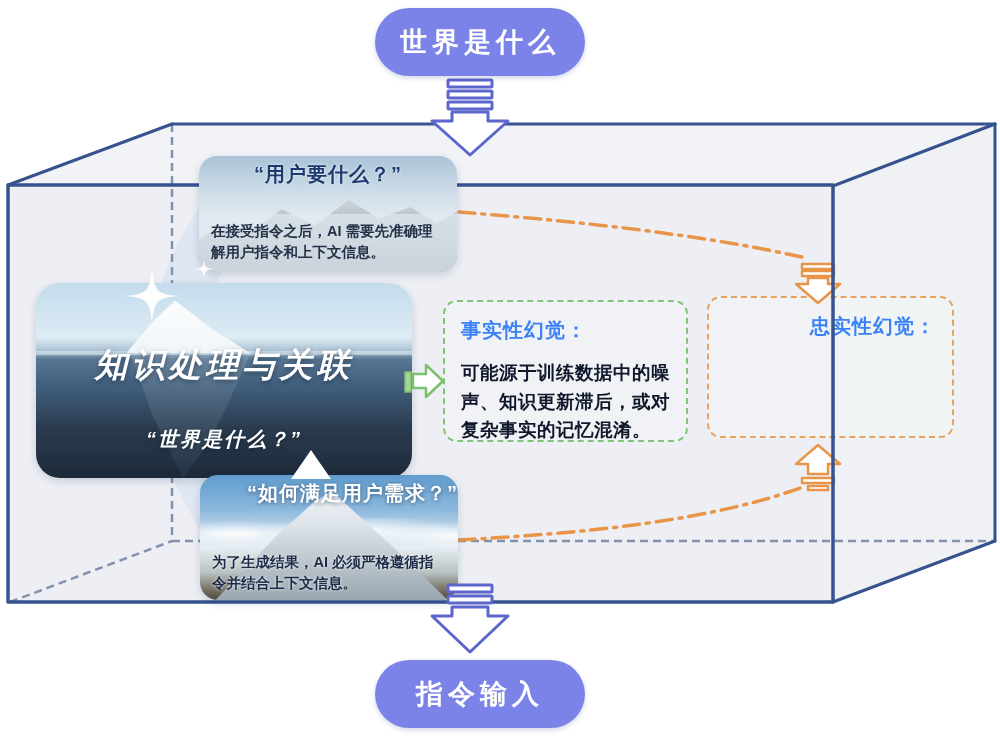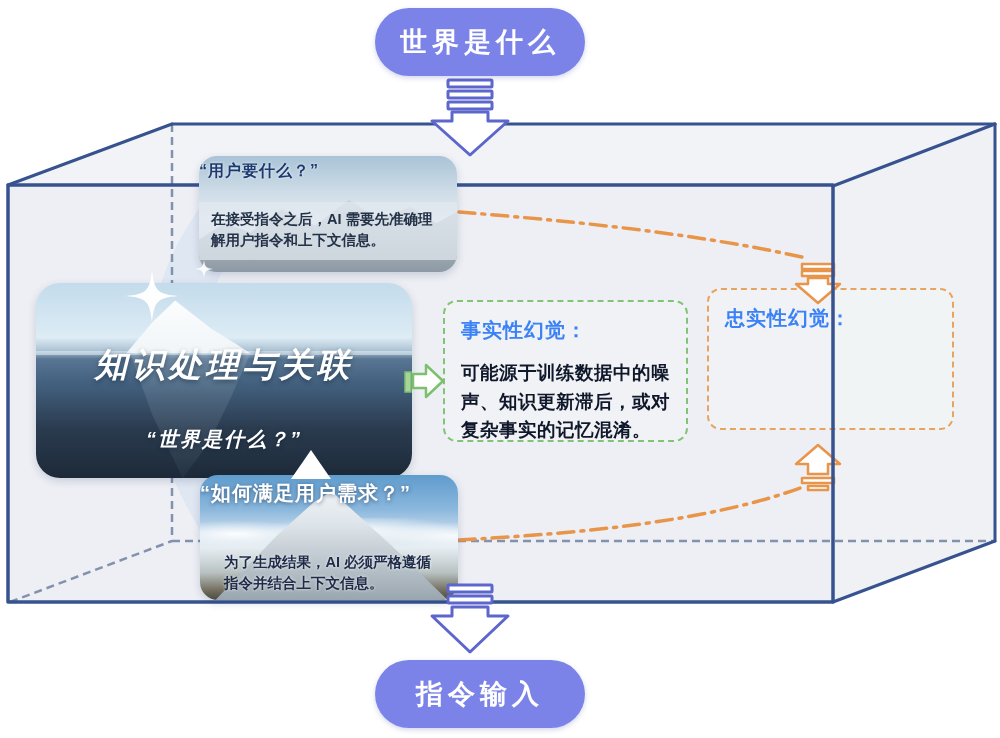--- a/index.html
+++ b/index.html
@@ -19,36 +19,36 @@
   }
   #pill-input{left:375px;top:8px;}
   #pill-output{left:375px;top:660px;}
 
   
   .callout{
     position:absolute;z-index:2;border-radius:14px;background:rgba(247,249,246,.35);
     padding:15px 16px 12px 16px;box-sizing:border-box;
   }
   #callout-factuality{left:443px;top:300px;width:245px;height:142px;border:2.5px dashed #82c477;}
-  #callout-faithfulness{left:707px;top:288px;width:247px;height:142px;border:2.5px dashed #e8a45e;}
+  #callout-faithfulness{left:707px;top:296px;width:247px;height:142px;border:2.5px dashed #e8a45e;text-align:right;}
   .callout-title{font-size:20px;font-weight:700;color:#3b82f6;margin-bottom:15px;letter-spacing:1px;}
   .callout-body{font-size:18.5px;font-weight:600;color:#0f172a;line-height:1.55;letter-spacing:.5px;}
 
   
   .photo-card{position:absolute;z-index:5;border-radius:18px;overflow:hidden;
     box-shadow:0 3px 8px rgba(30,50,90,.18);}
   .fill{position:absolute;inset:0;}
 
   #card-intent{left:199px;top:156px;width:258px;height:116px;
     background:linear-gradient(180deg,#a9c3d6 0%,#cfdde8 32%,#e3eaf0 55%,#c7d1da 100%);}
   #card-intent .mountains{clip-path:polygon(0 72%,10% 58%,20% 66%,32% 46%,45% 60%,58% 38%,70% 54%,82% 44%,92% 58%,100% 48%,100% 100%,0 100%);
     background:linear-gradient(180deg,#f4f7f9 0%,#c3ccd4 45%,#8d99a4 100%);}
-  #card-intent .card-title{position:absolute;top:5px;left:0;right:0;
-    color:#1d3a70;font-size:16px;font-weight:700;letter-spacing:1px;text-shadow:0 0 3px rgba(255,255,255,.8);}
-  #card-intent .card-caption{position:absolute;left:0;right:0;bottom:12px;padding:7px 12px 9px 12px;
+  #card-intent .card-title{position:absolute;top:5px;left:0;right:0;text-align:center;
+    color:#1d3a70;font-size:20px;font-weight:700;letter-spacing:1px;text-shadow:0 0 3px rgba(255,255,255,.8);}
+  #card-intent .card-caption{position:absolute;left:0;right:0;bottom:0;padding:7px 12px 9px 12px;
     background:rgba(226,233,240,.72);color:#243248;font-size:14.5px;font-weight:700;line-height:1.45;}
 
   #card-knowledge{left:36px;top:283px;width:376px;height:195px;border-radius:24px;
     background:linear-gradient(180deg,#c3dbeb 0%,#ddecf5 28%,#a9c0d2 35%,#587693 39%,#42607e 52%,#2b3c50 74%,#1c2938 100%);font-style:italic;}
   #card-knowledge .berg-top{clip-path:polygon(24% 36%,31% 20%,37% 9%,41% 15%,47% 24%,53% 31%,57% 36%,24% 36%);
     background:linear-gradient(180deg,#ffffff 0%,#e9f0f4 55%,#b9c8d2 100%);}
   #card-knowledge .berg-bottom{clip-path:polygon(25% 36%,57% 36%,52% 58%,46% 82%,39% 100%,31% 68%);
     background:linear-gradient(180deg,rgba(170,190,208,.55) 0%,rgba(120,140,160,.28) 60%,rgba(90,110,130,.12) 100%);}
   #card-knowledge .waterline{position:absolute;left:0;right:0;top:35%;height:4px;background:rgba(235,245,250,.5);}
   #card-knowledge .card-title{position:absolute;top:60px;left:0;right:0;text-align:center;
@@ -57,23 +57,23 @@
     color:#ffffff;font-size:20px;font-weight:700;letter-spacing:2px;text-shadow:0 1px 4px rgba(0,20,40,.5);}
 
   #card-generation{left:200px;top:475px;width:258px;height:125px;
     background:linear-gradient(180deg,#5f9ccd 0%,#8cb8dd 28%,#c8dcec 46%,#e6eef3 58%,#b9c2c2 78%,#6f6a5a 93%,#4a4a42 100%);}
   #card-generation .clouds{position:absolute;left:-10%;right:-10%;top:34%;height:26%;
     background:radial-gradient(ellipse 40% 60% at 20% 50%,rgba(255,255,255,.95),rgba(255,255,255,0) 70%),
                radial-gradient(ellipse 45% 70% at 60% 40%,rgba(255,255,255,.9),rgba(255,255,255,0) 70%),
                radial-gradient(ellipse 35% 60% at 90% 55%,rgba(255,255,255,.85),rgba(255,255,255,0) 70%);}
   #card-generation .mountains{clip-path:polygon(6% 100%,30% 48%,44% 22%,51% 13%,58% 26%,74% 56%,96% 100%);
     background:linear-gradient(180deg,#f7fafc 0%,#dde4e9 40%,#9aa6af 100%);}
-  #card-generation .card-title{position:absolute;top:5px;left:0;right:0;text-align:left;
+  #card-generation .card-title{position:absolute;top:5px;left:0;right:0;text-align:right;
     color:#ffffff;font-size:20px;font-weight:700;letter-spacing:1px;text-shadow:0 1px 4px rgba(10,30,60,.55);}
-  #card-generation .card-caption{position:absolute;left:0;right:0;bottom:6px;padding:0 24px;
+  #card-generation .card-caption{position:absolute;left:0;right:0;bottom:6px;padding:0 12px;
     color:#1e2c4a;font-size:14.5px;font-weight:700;line-height:1.45;text-shadow:0 0 3px rgba(255,255,255,.85);}
 </style>
 </head>
 <body>
 
 <div class="stage">
 
   <svg class="layer z1" viewBox="0 0 1000 738">
     <polygon points="8,185 172,124 995,124 833,185" fill="#f2f3f7"></polygon>
     <polygon points="833,185 995,124 995,541 833,602" fill="#eff1f5"></polygon>

